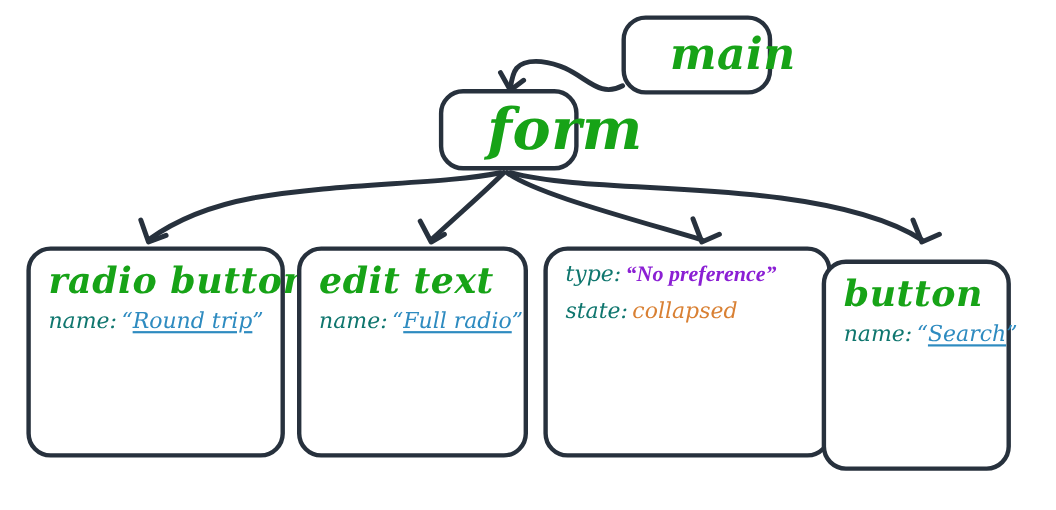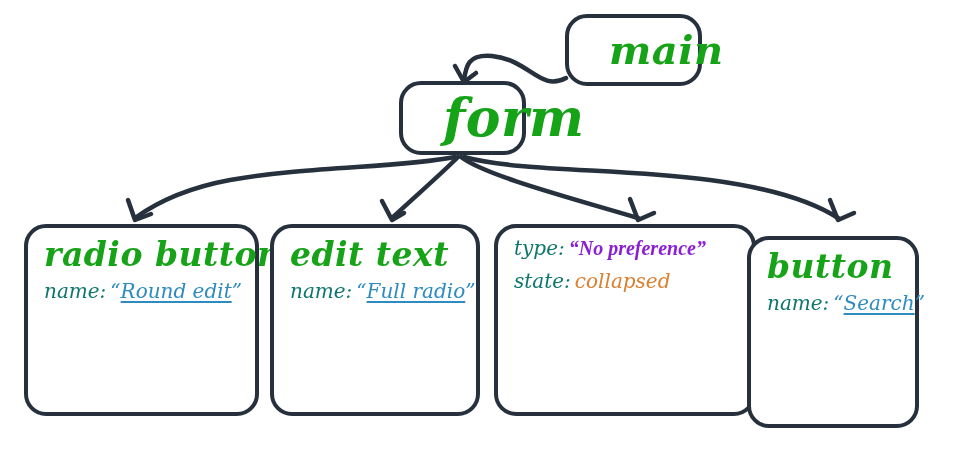--- a/index.html
+++ b/index.html
@@ -114,21 +114,21 @@
     <span class="node-title">main</span>
   </div>
 
   <div class="node small" id="node-form" style="left:399px; top:81px; width:127px; height:74px;">
     <span class="node-title">form</span>
   </div>
 
   <div class="node leaf" id="node-0" style="left:24px; top:224px; width:235px; height:192px;">
     <span class="node-title">radio button</span>
     <div class="prop">
-      <span class="prop-key">name:</span><span class="prop-val quoted-link"><span>“</span><span class="inner">Round edit</span><span>”</span></span>
+      <span class="prop-key">name:</span><span class="prop-val quoted-link"><span>“</span><span class="inner">Round trip</span><span>”</span></span>
     </div>
   </div>
 
   <div class="node leaf" id="node-1" style="left:270px; top:224px; width:210px; height:192px;">
     <span class="node-title">edit text</span>
     <div class="prop">
       <span class="prop-key">name:</span><span class="prop-val quoted-link"><span>“</span><span class="inner">Full radio</span><span>”</span></span>
     </div>
   </div>
 

